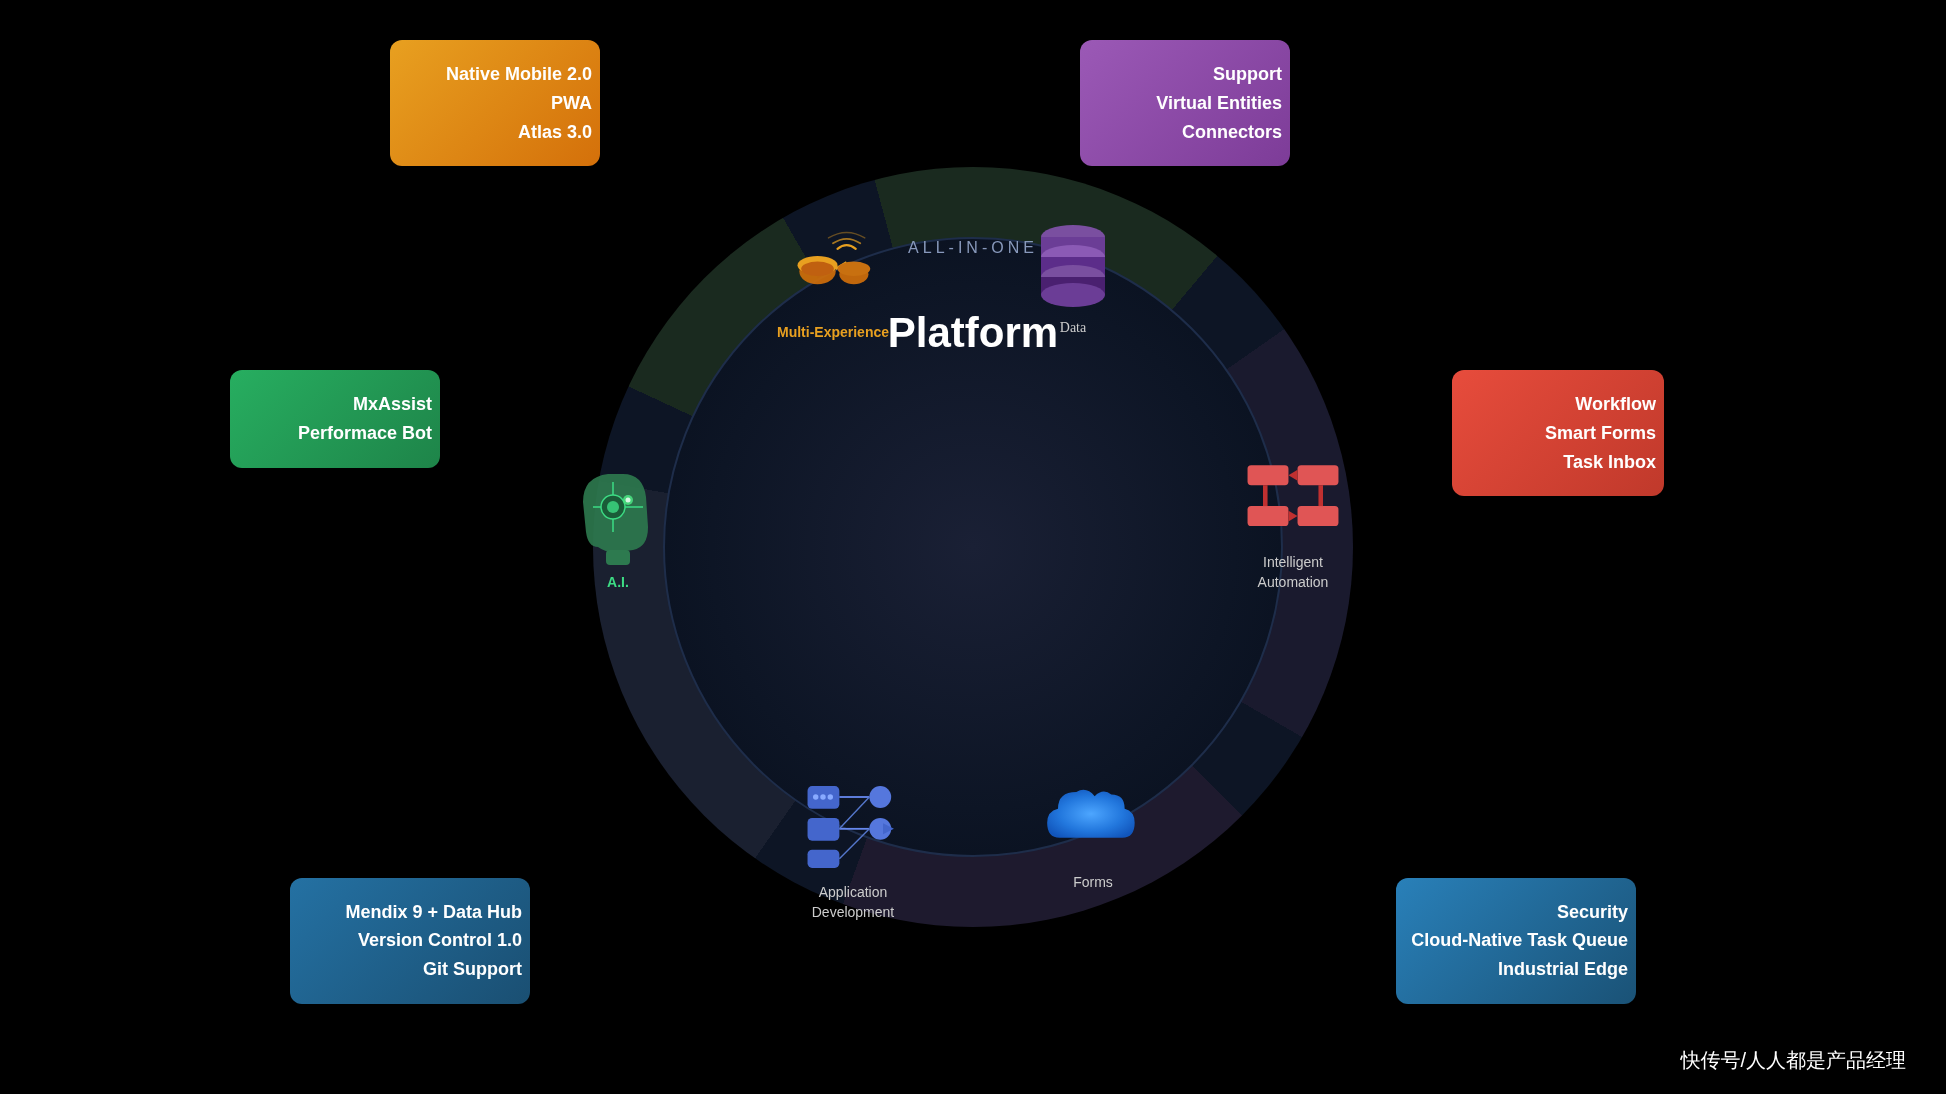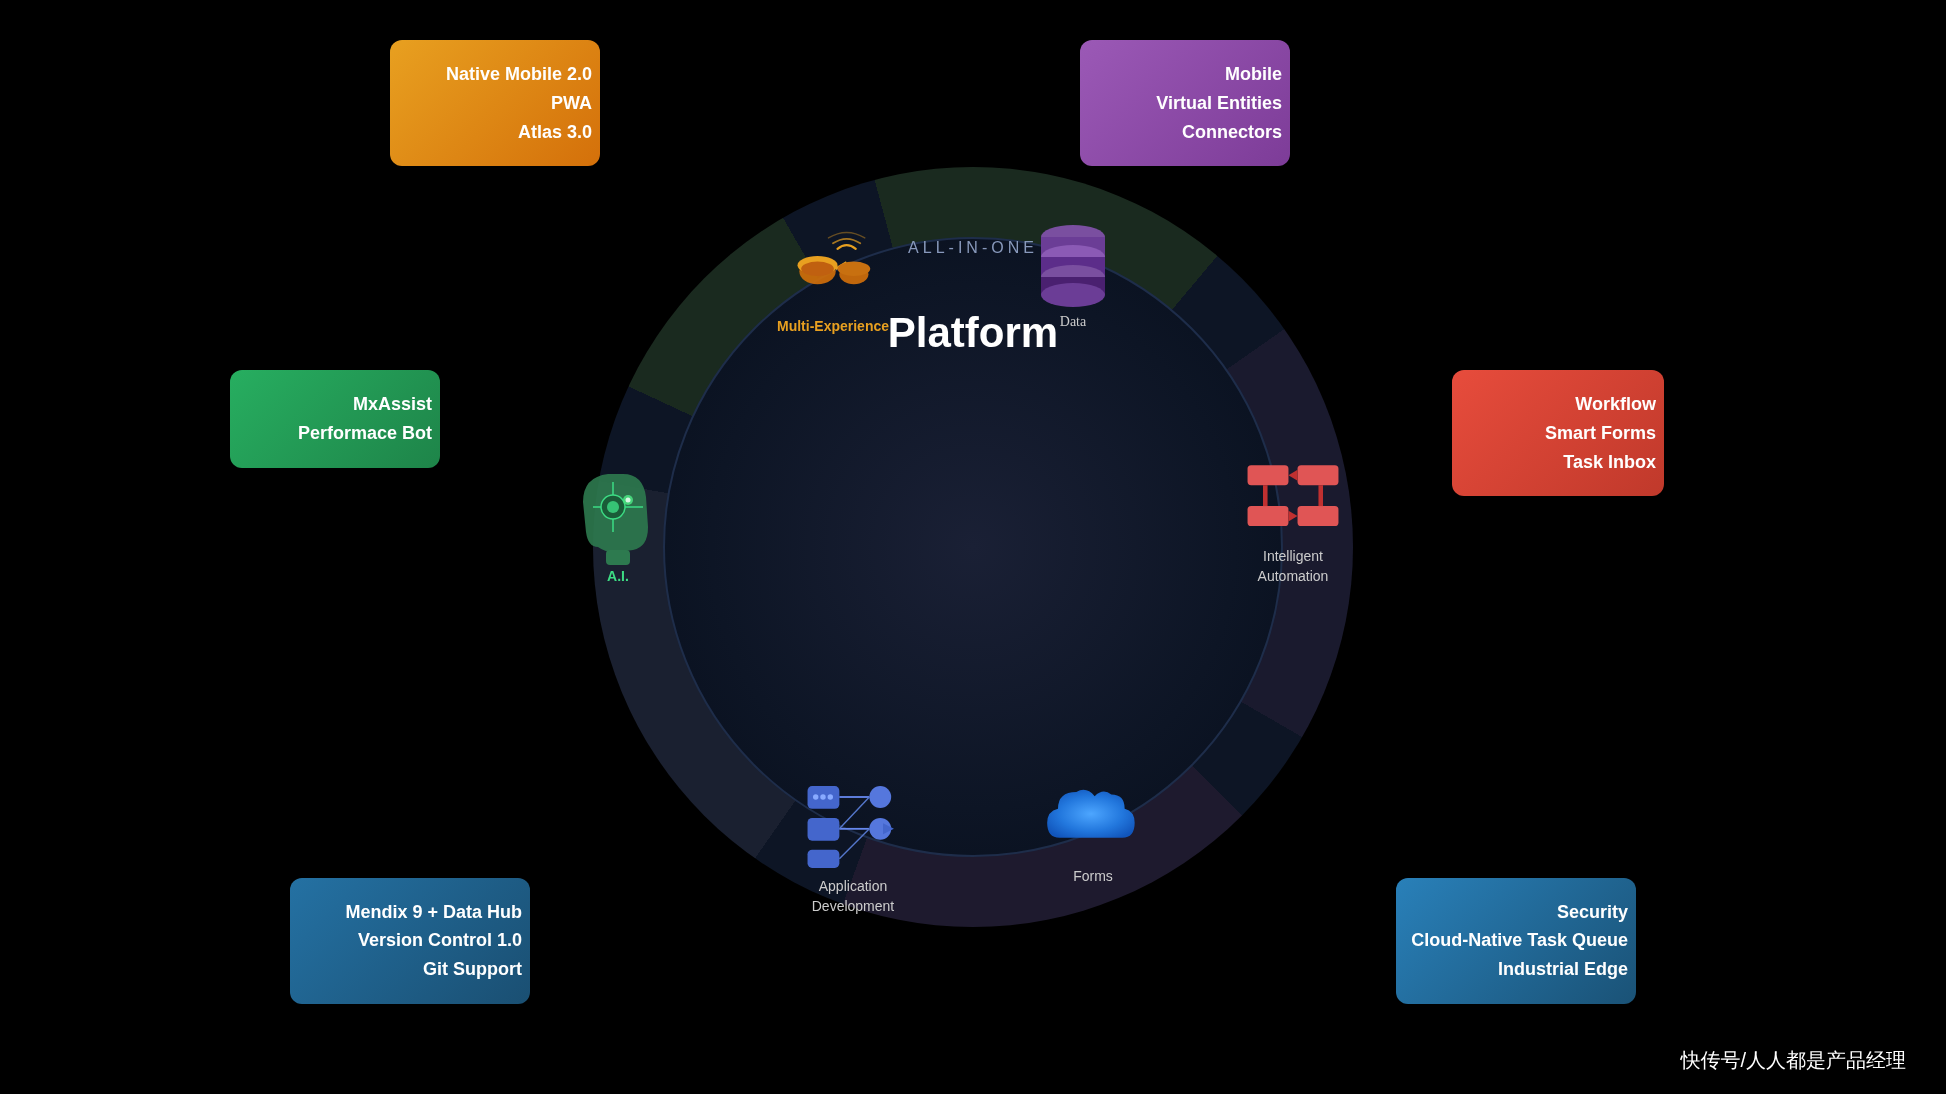--- a/index.html
+++ b/index.html
@@ -95,20 +95,21 @@
       height: 100px;
       display: flex;
       align-items: center;
       justify-content: center;
     }
 
     .segment-icon .icon-label {
       color: #ccc;
       font-size: 14px;
       text-align: center;
+      margin-top: 6px;
       line-height: 1.4;
     }
 
     
     
     .seg-multiexp {
       left: calc(50% - 170px);
       top: calc(50% - 360px);
       transform: translateX(-50%);
     }
@@ -394,21 +395,21 @@
     <div class="icon-label" style="color:#ccc;">Forms</div>
   </div>
 
   <div class="info-box box-native">
     <div class="box-line">Native Mobile 2.0</div>
     <div class="box-line">PWA</div>
     <div class="box-line">Atlas 3.0</div>
   </div>
 
   <div class="info-box box-catalog">
-    <div class="box-line">Mobile</div>
+    <div class="box-line">Support</div>
     <div class="box-line">Virtual Entities</div>
     <div class="box-line">Connectors</div>
   </div>
 
   <div class="info-box box-workflow">
     <div class="box-line">Workflow</div>
     <div class="box-line">Smart Forms</div>
     <div class="box-line">Task Inbox</div>
   </div>
 

